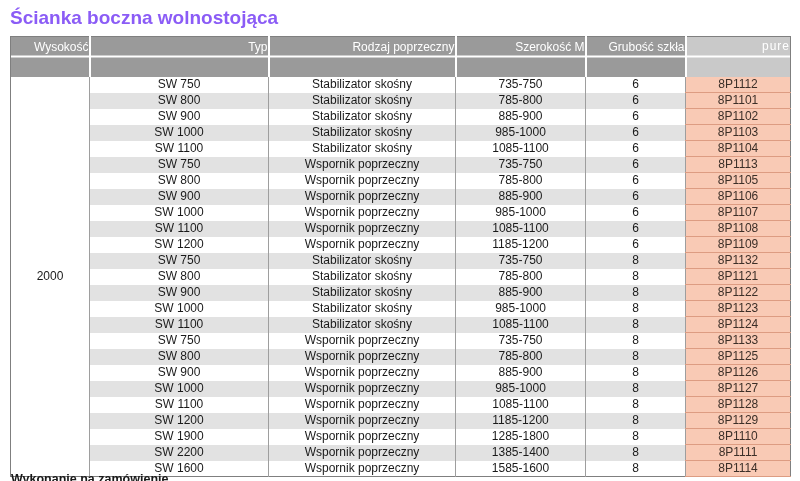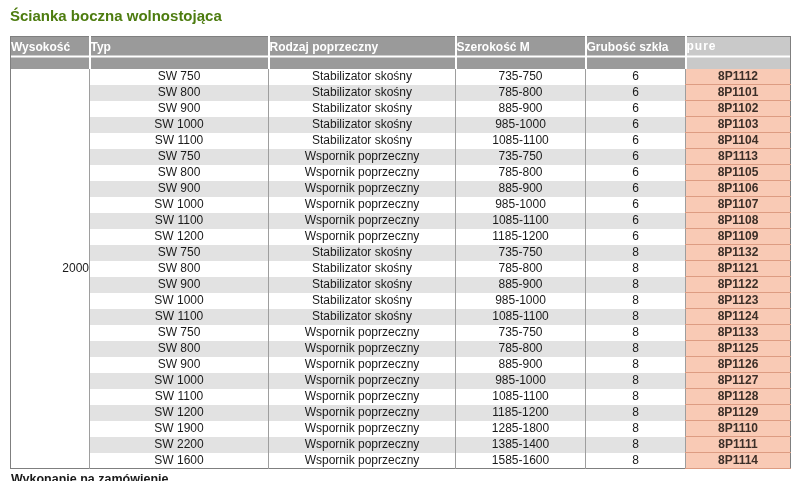--- a/index.html
+++ b/index.html
@@ -6,48 +6,48 @@
     margin: 0; padding: 0;
     width: 800px; height: 481px;
     overflow: hidden;
     background: #ffffff;
     font-family: "Liberation Sans", sans-serif;
     position: relative;
   }
   .page-title {
     position: absolute;
     left: 10px; top: 7px;
-    font-size: 15px;
+    font-size: 19px;
     font-weight: bold;
-    color: #4d7c0f;
+    color: #8b5cf6;
     white-space: nowrap;
   }
   table.product-table {
     position: absolute;
     left: 10px; top: 36px;
     width: 780px;
     border-collapse: collapse;
     table-layout: fixed;
     border: 1px solid var(--outer-border, #7f7f7f);
   }
   col.c-wysokosc { width: 79px; }
   col.c-typ      { width: 179px; }
   col.c-mocowanie{ width: 187px; }
   col.c-szerokosc{ width: 130px; }
   col.c-grubosc  { width: 100px; }
   col.c-pure     { width: 105px; }
 
   th {
     height: 29px;
-    padding: 3px 0 0 0;
+    padding: 3px 0 8px 0;
     vertical-align: top;
-    font-weight: bold;
+    font-weight: normal;
     font-size: 12px;
     color: #ffffff;
-    text-align: left;
+    text-align: right;
     background-image: linear-gradient(to bottom,
       var(--header-bg, #9a9a9a) 0px, var(--header-bg, #9a9a9a) 18px,
       #ffffff 18px, #ffffff 20px,
       var(--header-bg, #9a9a9a) 20px, var(--header-bg, #9a9a9a) 100%);
     border-left: 2px solid #ffffff;
   }
   th:first-child { border-left: none; }
   th.pure-th {
     background-image: linear-gradient(to bottom,
       var(--pure-header-bg, #c9c9c9) 0px, var(--pure-header-bg, #c9c9c9) 18px,
@@ -72,23 +72,22 @@
   td.height-cell {
     border-left: none;
     background: #ffffff;
     font-size: 12px;
   }
   tr.stripe td { background: var(--stripe-bg, #e2e2e2); }
   tr td.pure-cell, tr.stripe td.pure-cell {
     background: var(--pure-cell-bg, #f9cab5);
     border-bottom: 1px solid var(--pure-separator, #dd9c82);
     color: var(--pure-text, #3c2f28);
-    font-weight: bold;
-  }
-  td.height-cell { background: #ffffff !important; text-align: right; }
+  }
+  td.height-cell { background: #ffffff !important; }
   .footnote {
     position: absolute;
     left: 11px; top: 472px;
     font-size: 12.5px;
     font-weight: bold;
     color: #1a1a1a;
     white-space: nowrap;
   }
 </style>
 </head>

